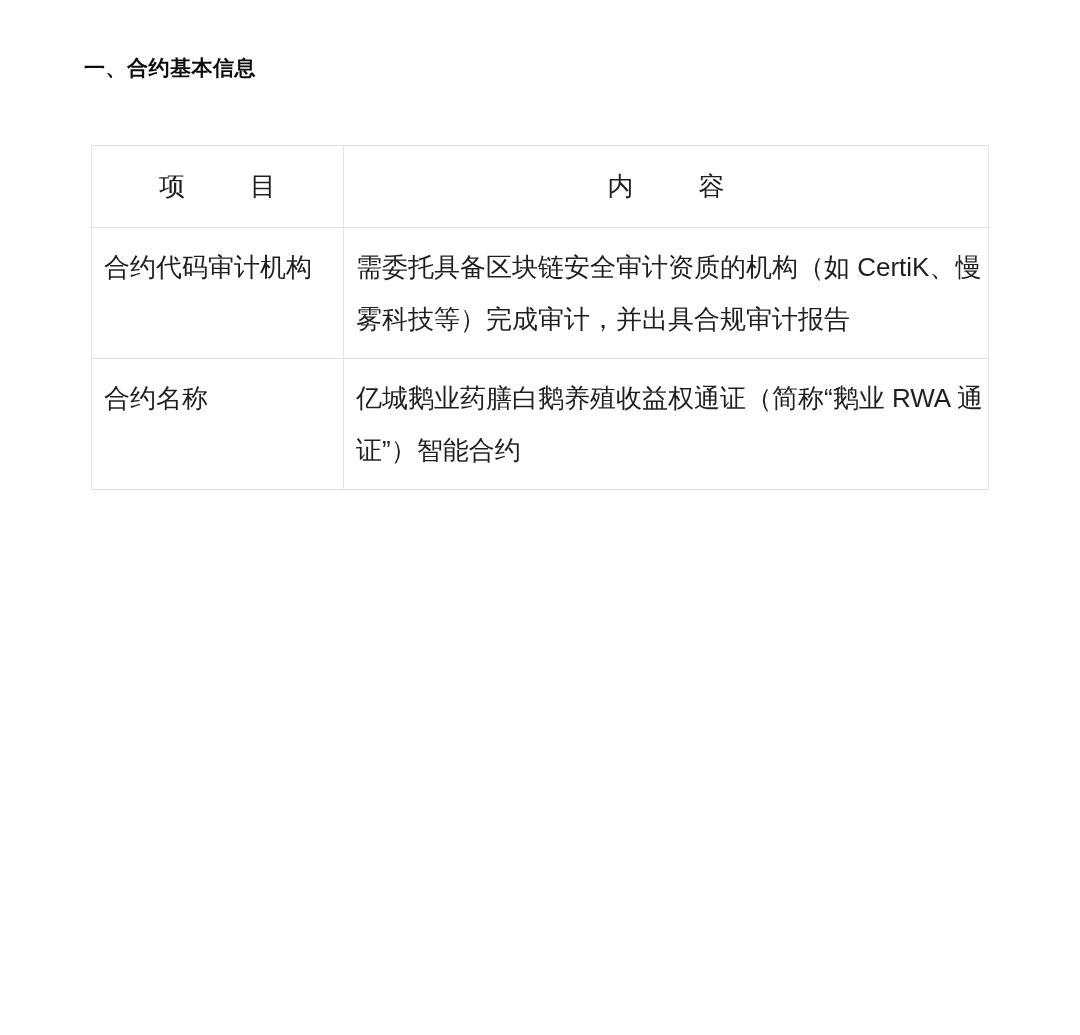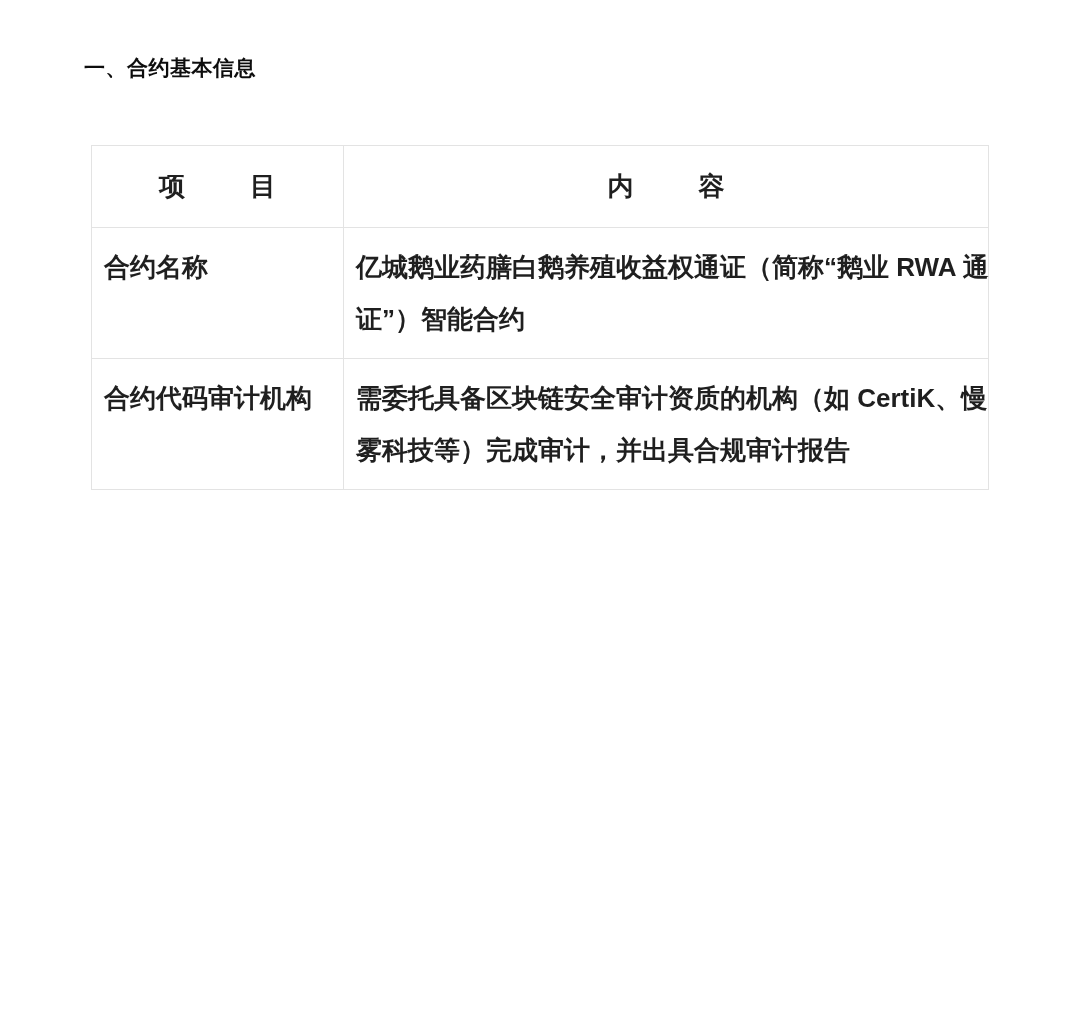--- a/index.html
+++ b/index.html
@@ -40,21 +40,21 @@
     width: 897px;
     border-collapse: collapse;
     table-layout: fixed;
   }
   .info-table col.col-item { width: 252px; }
   .info-table col.col-content { width: 645px; }
   .info-table th,
   .info-table td {
     border: 1px solid var(--border-color);
     font-size: 26px;
-    font-weight: 700;
+    font-weight: 400;
     color: var(--text-color);
   }
   .info-table th {
     height: 82px;
     text-align: center;
     vertical-align: middle;
     word-spacing: 58px;
     padding: 0;
   }
   .info-table td {
@@ -81,27 +81,27 @@
     <col class="col-content">
   </colgroup>
   <thead>
     <tr>
       <th>项 目</th>
       <th>内 容</th>
     </tr>
   </thead>
   <tbody>
     <tr>
+      <td>合约代码审计机构</td>
+      <td>
+        <div class="cell-line">需委托具备区块链安全审计资质的机构（如 CertiK、慢</div>
+        <div class="cell-line">雾科技等）完成审计，并出具合规审计报告</div>
+      </td>
+    </tr>
+    <tr>
       <td>合约名称</td>
       <td>
         <div class="cell-line">亿城鹅业药膳白鹅养殖收益权通证（简称“鹅业 RWA 通</div>
         <div class="cell-line">证”）智能合约</div>
       </td>
     </tr>
-    <tr>
-      <td>合约代码审计机构</td>
-      <td>
-        <div class="cell-line">需委托具备区块链安全审计资质的机构（如 CertiK、慢</div>
-        <div class="cell-line">雾科技等）完成审计，并出具合规审计报告</div>
-      </td>
-    </tr>
   </tbody>
 </table>
 
 </body></html>

